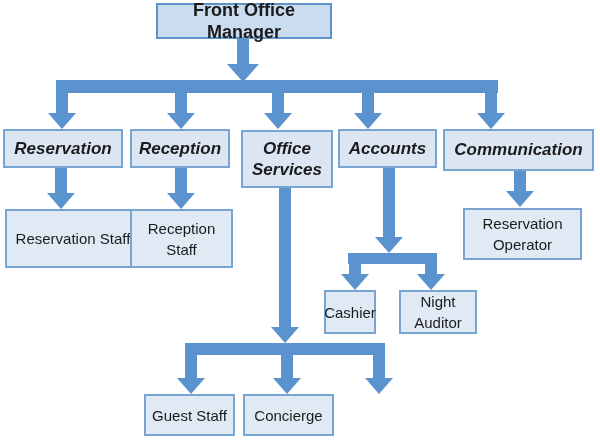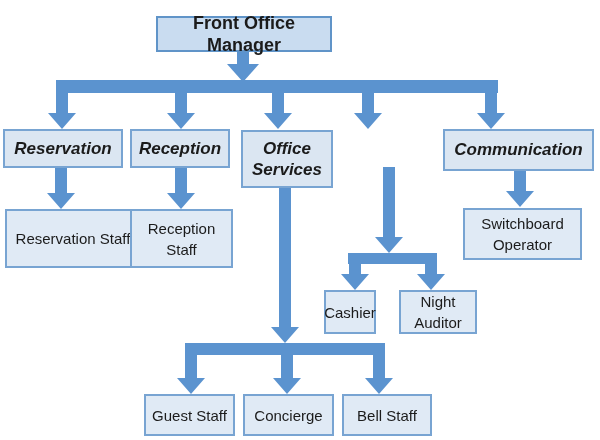--- a/index.html
+++ b/index.html
@@ -84,55 +84,55 @@
   <div class="shaft" style="left:279px;top:187px;width:12px;height:141px"></div>
   <div class="head" style="left:271px;top:327px"></div>
   <div class="hbar" style="left:185px;top:343px;width:200px;height:12px"></div>
   <div class="shaft" style="left:185px;top:354px;width:12px;height:25px"></div>
   <div class="head" style="left:177px;top:378px"></div>
   <div class="shaft" style="left:281px;top:354px;width:12px;height:25px"></div>
   <div class="head" style="left:273px;top:378px"></div>
   <div class="shaft" style="left:373px;top:354px;width:12px;height:25px"></div>
   <div class="head" style="left:365px;top:378px"></div>
 
-  <div class="node root-node" style="left:156px;top:16px;width:176px;height:36px">
+  <div class="node root-node" style="left:156px;top:3px;width:176px;height:36px">
     <span>Front Office Manager</span>
   </div>
 
   <div class="node lvl2" style="left:3px;top:129px;width:120px;height:39px">
     <span>Reservation</span>
   </div>
   <div class="node lvl2" style="left:130px;top:129px;width:100px;height:39px">
     <span>Reception</span>
   </div>
   <div class="node lvl2" style="left:241px;top:130px;width:92px;height:58px">
     <span>Office Services</span>
   </div>
+  <div class="node lvl2" style="left:338px;top:129px;width:99px;height:39px">
+    <span>Accounts</span>
+  </div>
   <div class="node lvl2" style="left:443px;top:129px;width:151px;height:42px">
     <span>Communication</span>
   </div>
 
   <div class="node staff" style="left:5px;top:209px;width:136px;height:59px">
     <span>Reservation Staff</span>
   </div>
   <div class="node staff" style="left:130px;top:209px;width:103px;height:59px">
     <span>Reception Staff</span>
   </div>
   <div class="node staff" style="left:463px;top:208px;width:119px;height:52px">
-    <span>Switchboard Operator</span>
+    <span>Reservation Operator</span>
   </div>
   <div class="node staff" style="left:324px;top:290px;width:52px;height:44px">
     <span>Cashier</span>
   </div>
   <div class="node staff" style="left:144px;top:394px;width:91px;height:42px">
     <span>Guest Staff</span>
   </div>
   <div class="node staff" style="left:399px;top:290px;width:78px;height:44px">
     <span>Night Auditor</span>
   </div>
   <div class="node staff" style="left:243px;top:394px;width:91px;height:42px">
     <span>Concierge</span>
   </div>
-  <div class="node staff" style="left:342px;top:394px;width:90px;height:42px">
-    <span>Bell Staff</span>
-  </div>
 
 </div>
 
 </body></html>

